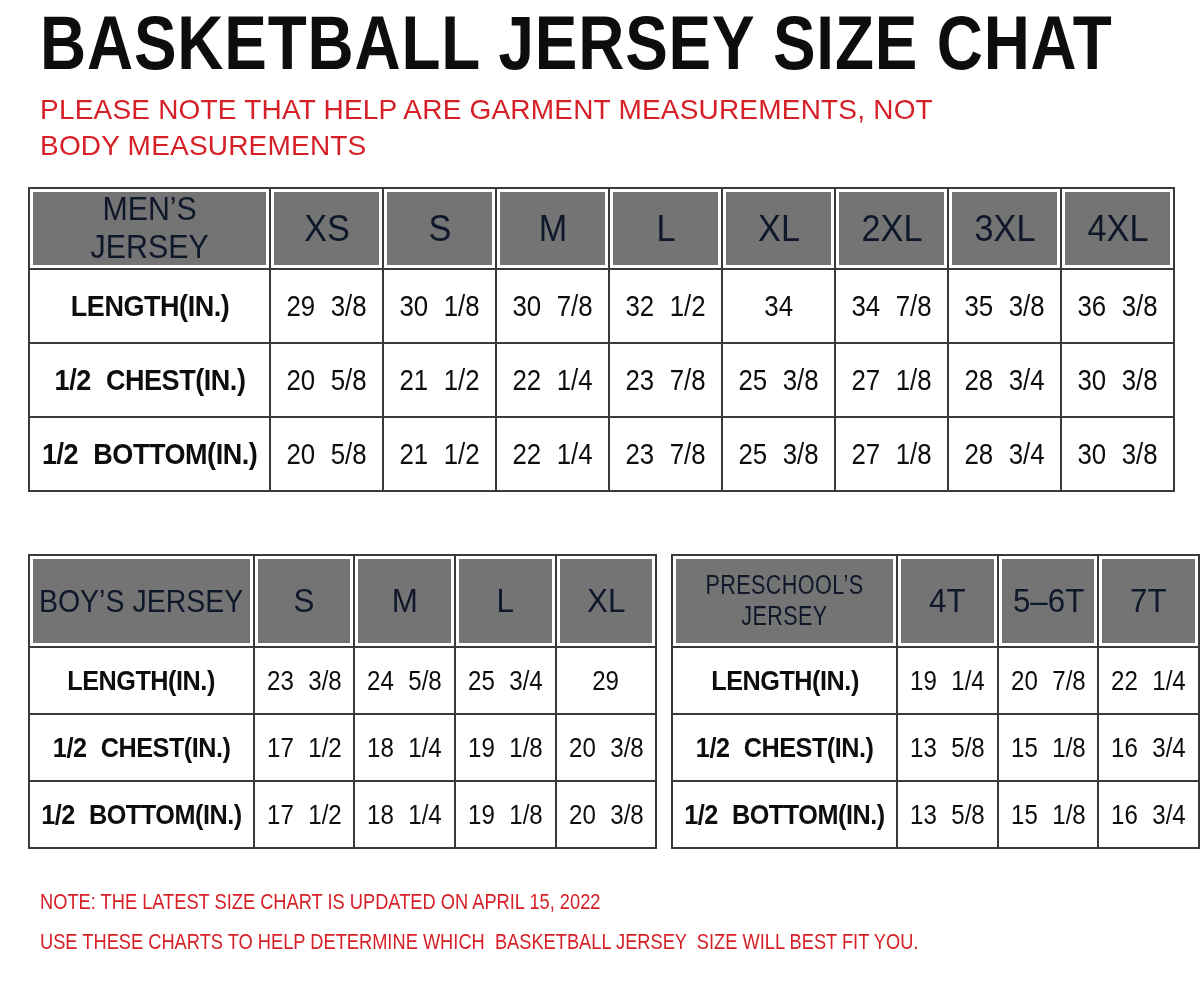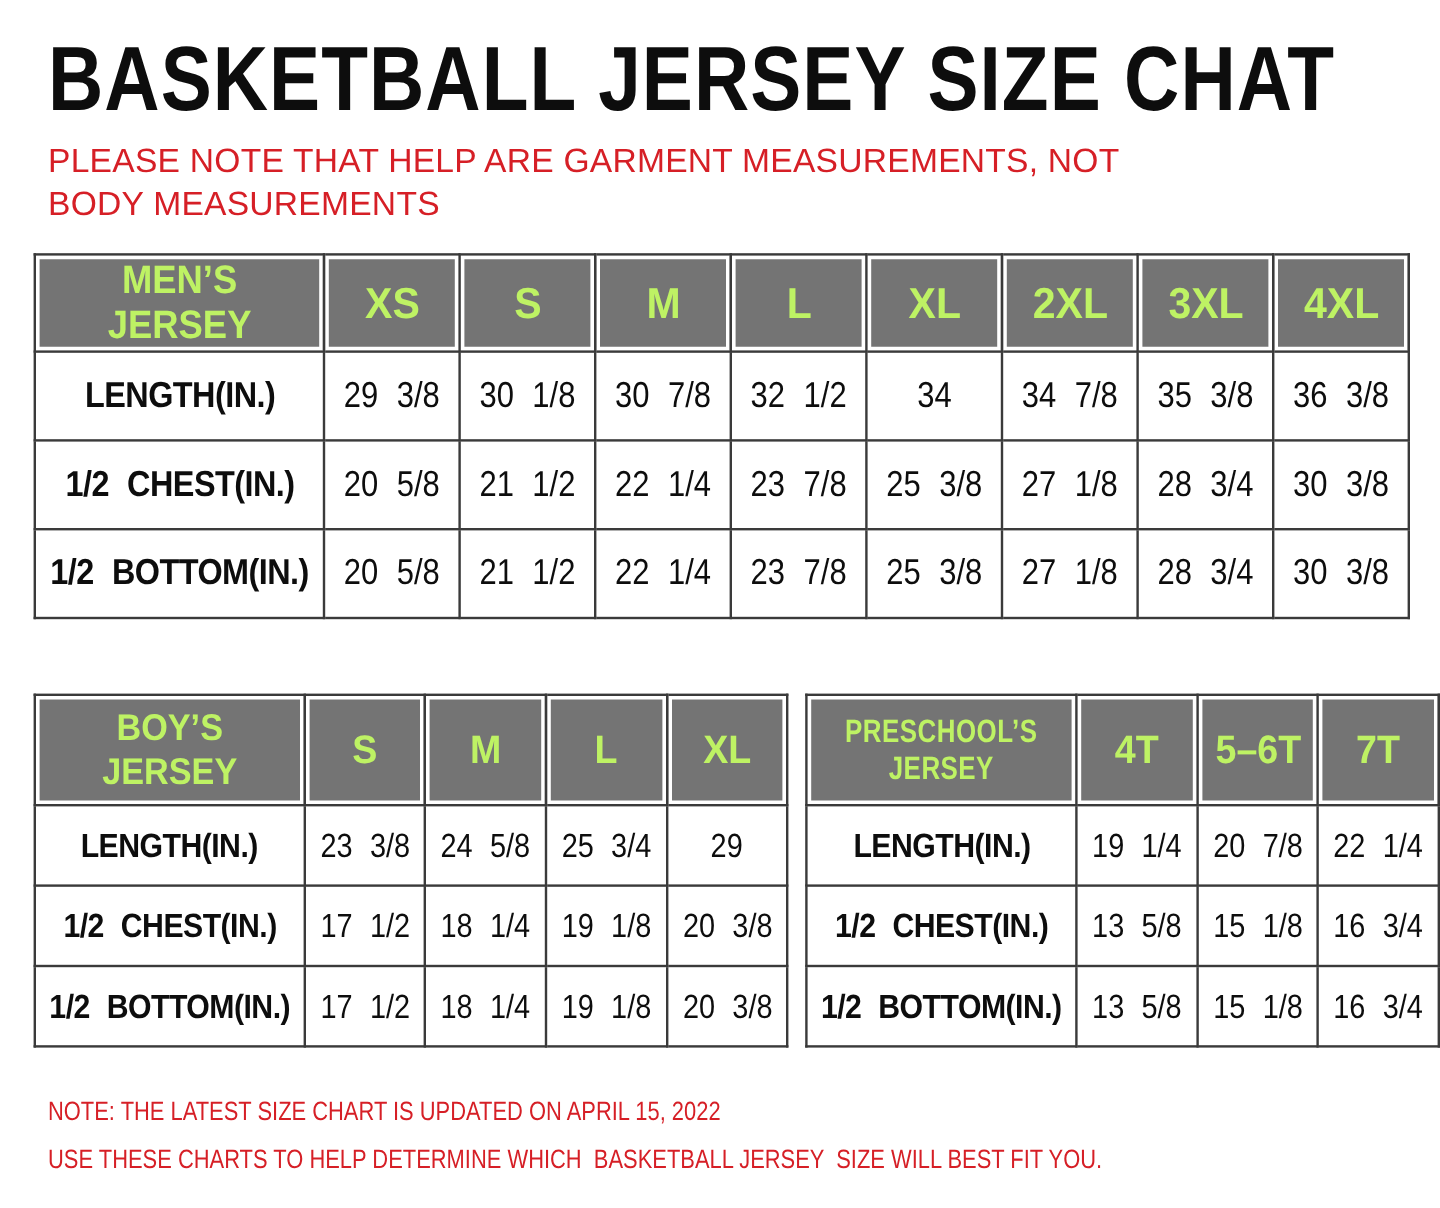--- a/index.html
+++ b/index.html
@@ -4,21 +4,21 @@
 <style>
   * { box-sizing: border-box; }
   html, body { margin: 0; padding: 0; }
   body {
     width: 1200px; height: 1007px;
     background: #ffffff;
     font-family: "Liberation Sans", sans-serif;
     color: #0d0d0d;
     overflow: hidden;
   }
-  .page { padding-top: 28px; }
+  .page { padding-top: 4px; }
 
   
   h1.title {
     margin: 0 0 0 40px;
     font-size: 76px;
     line-height: 1.02;
     white-space: nowrap;
     font-weight: bold;
   }
   .condense-title {
@@ -51,22 +51,22 @@
 
   .size-table th, .size-table td {
     border: 2px solid var(--border, #3a3a3a);
     text-align: center;
     vertical-align: middle;
     padding: 0;
     overflow: hidden;
   }
   .size-table th {
     background: var(--gray, #747474);
-    color: #bef264;
-    font-weight: bold;
+    color: #0f172a;
+    font-weight: normal;
     box-shadow: inset 0 0 0 3px #ffffff;
   }
   table.men th { height: 81px; font-size: 36px; }
   table.men td { height: 74px; font-size: 30px; }
   .lower-tables th { height: 92px; font-size: 33px; }
   .lower-tables td { height: 67px; font-size: 28px; }
 
   .corner-label { display: inline-block; transform: scaleX(0.92); font-size: 33px; }
   .lower-tables .boys .corner-label { font-size: 31px; }
   .lower-tables .preschool .corner-label { font-size: 27px; transform: scaleX(0.80); letter-spacing: 0.5px; }

